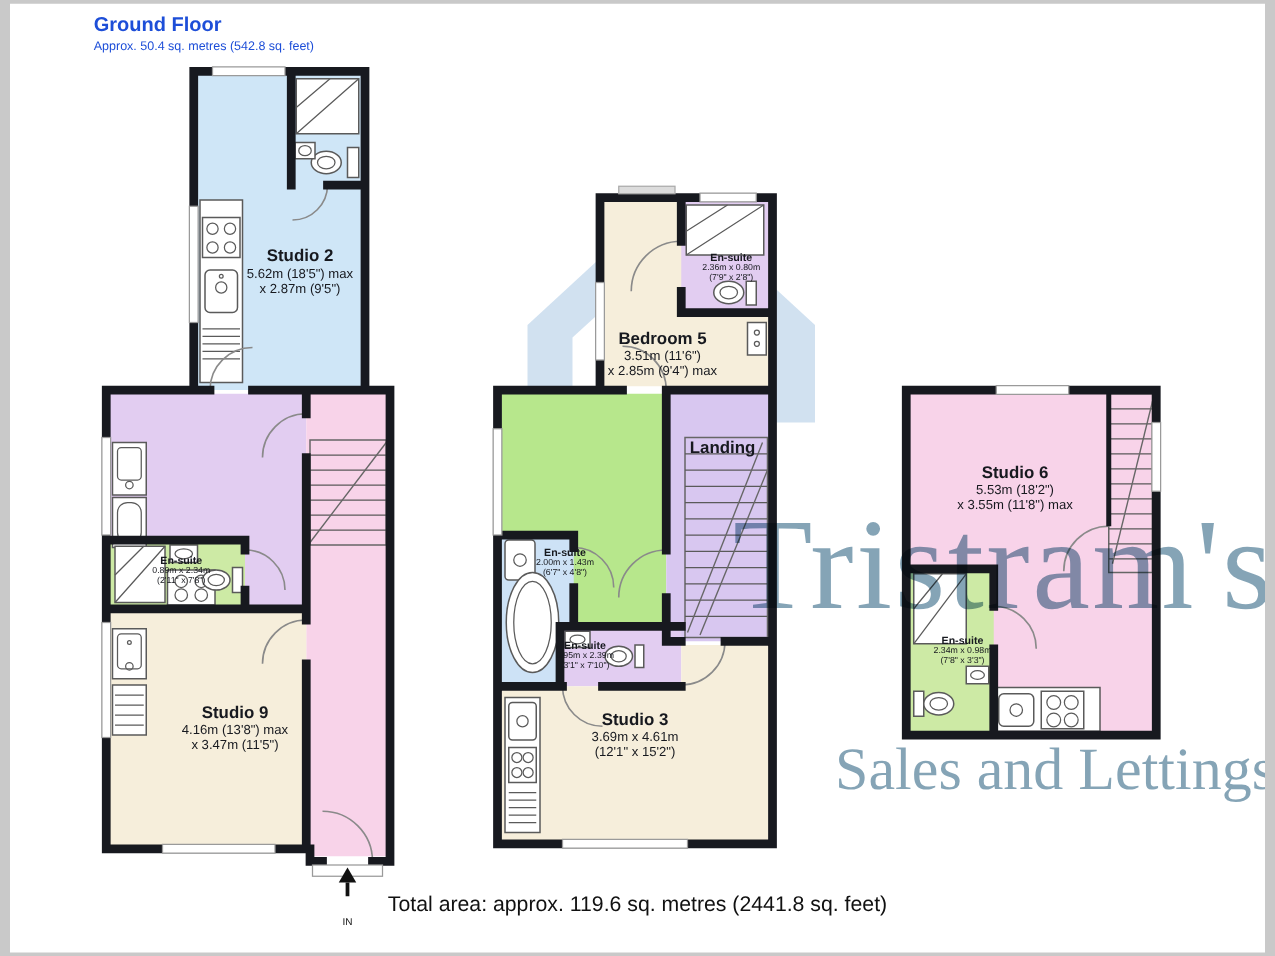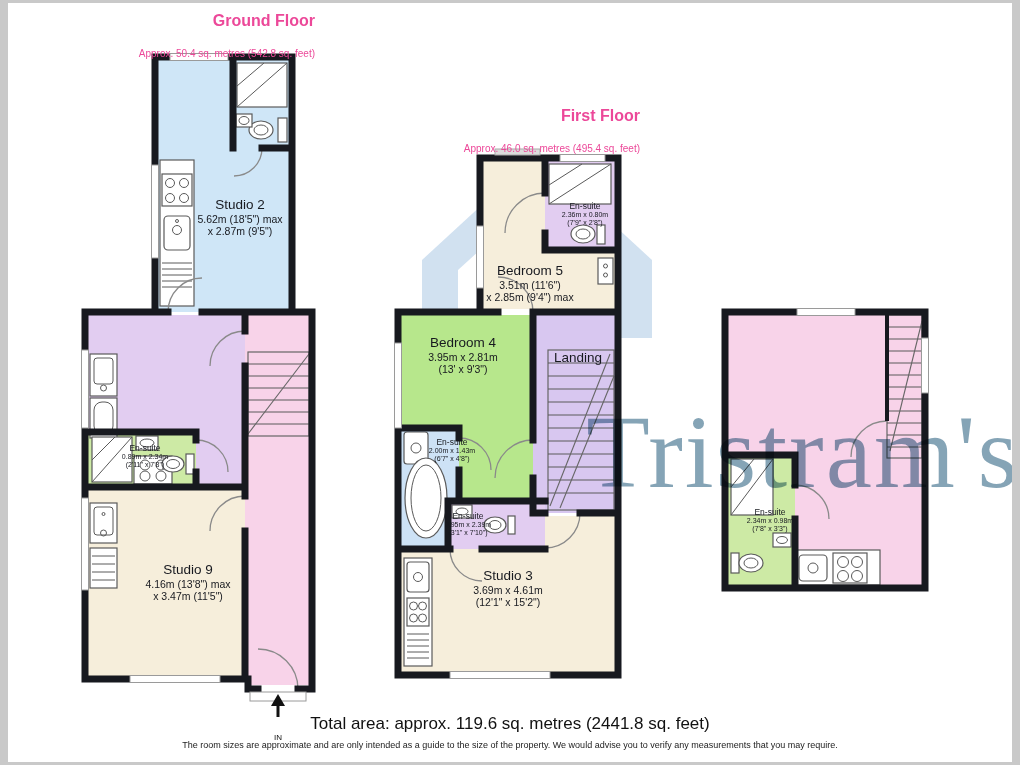--- a/index.html
+++ b/index.html
@@ -9,25 +9,25 @@
   svg.floor{position:absolute;z-index:1;overflow:visible}
   .wall{stroke:#17191f;stroke-width:7;fill:none;stroke-linecap:square}
   .thin{stroke:#17191f;stroke-width:4;fill:none}
   .furn{fill:#ffffff;stroke:#5a5a5a;stroke-width:1.2}
   .furnline{stroke:#5a5a5a;stroke-width:1;fill:none}
   .arc{stroke:#8a8a8a;stroke-width:1.3;fill:none}
   .win{fill:#ffffff;stroke:#9a9a9a;stroke-width:1}
   .sill{fill:#dcdcdc;stroke:#aaaaaa;stroke-width:1}
   .stairs rect{fill:none;stroke:#666;stroke-width:1.2}
   .stairs line{stroke:#666;stroke-width:1.1}
-  .floor-title{position:absolute;text-align:right;z-index:2;color:#ec4899}
+  .floor-title{position:absolute;text-align:left;z-index:2;color:#1d4ed8}
   .floor-title .t{display:block;font-size:16px;font-weight:bold}
-  .floor-title .s{display:block;font-size:10px;margin-top:18px}
+  .floor-title .s{display:block;font-size:10px;margin-top:2px}
   .room-label{position:absolute;text-align:center;color:#17191f;line-height:1.18;z-index:2}
-  .room-label .nm{display:block;font-weight:normal;font-size:13.5px}
+  .room-label .nm{display:block;font-weight:bold;font-size:13.5px}
   .room-label .dm{display:block;font-size:10.5px}
   .room-label.small .nm{font-size:8.5px}
   .room-label.small .dm{font-size:7px;line-height:1.1}
   .in-label{position:absolute;font-size:8px;font-weight:normal;z-index:2;text-align:center;color:#111}
   .wm-text{position:absolute;left:0;width:100%;text-align:right;
            font-family:"Liberation Serif",serif;color:#0c4a6e;opacity:.5;
            mix-blend-mode:multiply;z-index:3;pointer-events:none;white-space:nowrap}
   #wm1{top:392px;font-size:104px;letter-spacing:2px}
   #wm2{top:588px;font-size:48px}
   .wm-house{position:absolute;left:420px;top:150px;z-index:0;opacity:.85}
@@ -160,24 +160,20 @@
     <span class="dm">0.89m x 2.34m</span>
     <span class="dm">(2'11" x 7'8")</span>
   </div>
   <div class="room-label" style="left:108px;top:562px;width:160px">
     <span class="nm">Studio 9</span>
     <span class="dm">4.16m (13'8") max</span>
     <span class="dm">x 3.47m (11'5")</span>
   </div>
   <div class="in-label" style="left:263px;top:733px;width:30px">IN</div>
 
-  <div class="floor-title" style="left:400px;top:107px;width:240px">
-    <span class="t">First Floor</span>
-    <span class="s">Approx. 46.0 sq. metres (495.4 sq. feet)</span>
-  </div>
 
   <svg class="floor" style="left:388px;top:148px" width="245" height="540" viewBox="0 0 245 540">
 
     <rect x="95" y="13" width="132" height="148" fill="#f6eedb"></rect>
     <rect x="157" y="13" width="70" height="89" fill="#e2cdf1"></rect>
     <rect x="13" y="167" width="132" height="186" fill="#b7e78c"></rect>
     <rect x="145" y="167" width="82" height="198" fill="#d8c7f0"></rect>
     <rect x="13" y="280" width="58" height="121" fill="#cde2f6"></rect>
     <rect x="60" y="353" width="97" height="48" fill="#e2cdf1"></rect>
     <polygon points="13,401 157,401 157,368 227,368 227,524 13,524" fill="#f6eedb"></polygon>
@@ -250,25 +246,20 @@
   <div class="room-label small" style="left:545px;top:201px;width:80px">
     <span class="nm">En-suite</span>
     <span class="dm">2.36m x 0.80m</span>
     <span class="dm">(7'9" x 2'8")</span>
   </div>
   <div class="room-label" style="left:450px;top:263px;width:160px">
     <span class="nm">Bedroom 5</span>
     <span class="dm">3.51m (11'6")</span>
     <span class="dm">x 2.85m (9'4") max</span>
   </div>
-  <div class="room-label" style="left:388px;top:335px;width:150px">
-    <span class="nm">Bedroom 4</span>
-    <span class="dm">3.95m x 2.81m</span>
-    <span class="dm">(13' x 9'3")</span>
-  </div>
   <div class="room-label" style="left:518px;top:350px;width:120px">
     <span class="nm">Landing</span>
   </div>
   <div class="room-label small" style="left:412px;top:437px;width:80px">
     <span class="nm">En-suite</span>
     <span class="dm">2.00m x 1.43m</span>
     <span class="dm">(6'7" x 4'8")</span>
   </div>
   <div class="room-label small" style="left:428px;top:511px;width:80px">
     <span class="nm">En-suite</span>
@@ -319,28 +310,33 @@
     <path class="arc" d="M82,182 A34 34 0 0 1 116,216"></path>
     <path class="arc" d="M174,118 A36 36 0 0 0 138,154"></path>
 
     <path class="wall" d="M12,9 H212 M12,9 V285 M212,9 V285 M12,285 H212 M15,152 H82 M82,152 V182 M82,216 V282"></path>
     <path class="thin" d="M174,12 V118"></path>
 
     <rect class="win" x="84" y="5.5" width="58" height="7"></rect>
     <rect class="win" x="208.5" y="35" width="7" height="55"></rect>
   </svg>
 
+  <div class="room-label" style="left:732px;top:370px;width:160px">
+    <span class="nm">Studio 6</span>
+    <span class="dm">5.53m (18'2")</span>
+    <span class="dm">x 3.55m (11'8") max</span>
+  </div>
   <div class="room-label small" style="left:730px;top:507px;width:80px">
     <span class="nm">En-suite</span>
     <span class="dm">2.34m x 0.98m</span>
     <span class="dm">(7'8" x 3'3")</span>
   </div>
 
   <div class="wm-text" id="wm1">Tristram's</div>
+  <div class="wm-text" id="wm2">Sales and Lettings</div>
 
   <div class="footer-total">Total area: approx. 119.6 sq. metres (2441.8 sq. feet)</div>
-  <div class="footer-small" style="top:740px">The room sizes are approximate and are only intended as a guide to the size of the property. We would advise you to verify any measurements that you may require.</div>
 
   <div class="frame" style="left:0;top:0;width:8px;height:765px"></div>
   <div class="frame" style="left:1012px;top:0;width:8px;height:765px"></div>
   <div class="frame" style="left:0;top:0;width:1020px;height:3px"></div>
   <div class="frame" style="left:0;top:762px;width:1020px;height:3px"></div>
 </div>
 
 </body></html>

